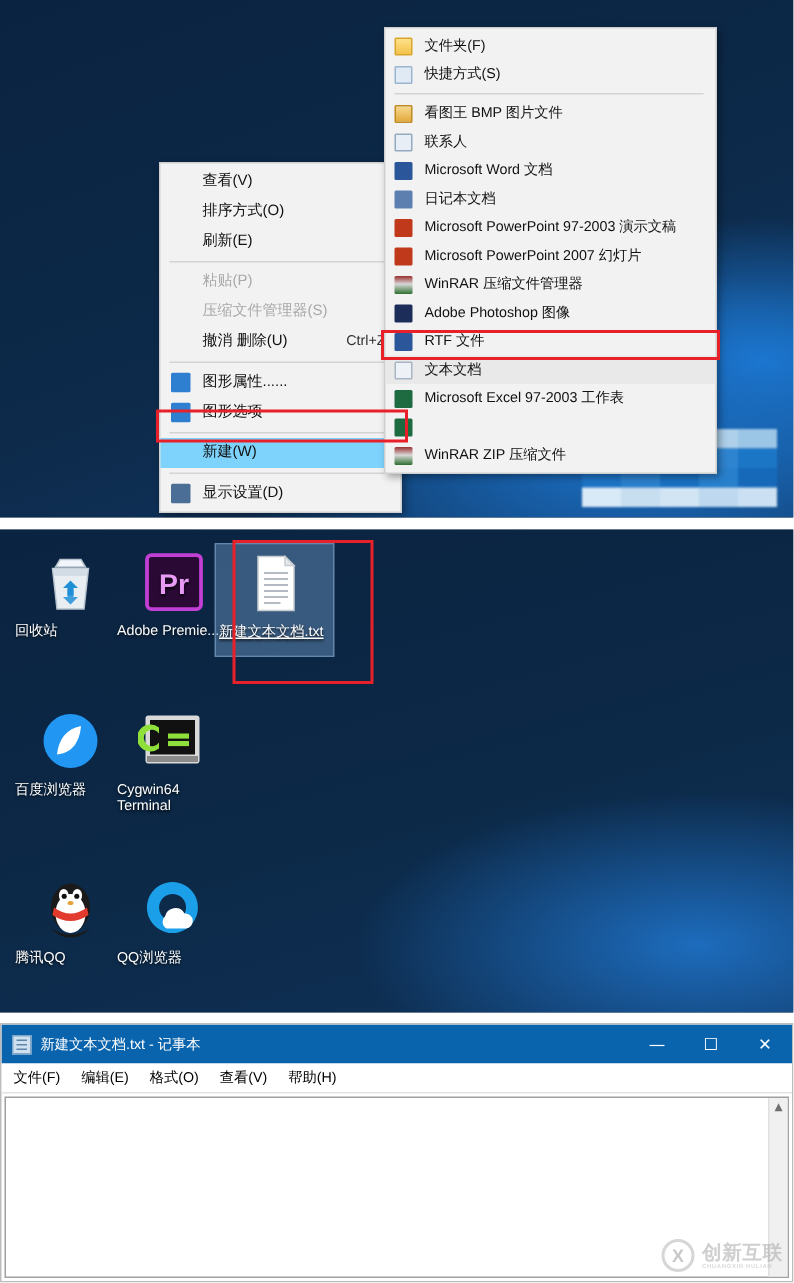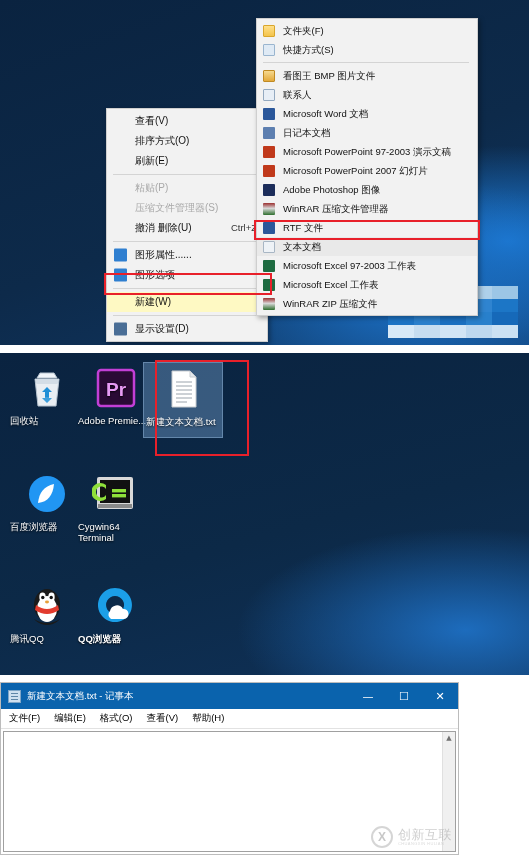--- a/index.html
+++ b/index.html
@@ -54,21 +54,21 @@
   .mi.disabled { color: #a9a9a9; }
   .mi .arrow {
     position: absolute; right: 6px; top: 50%; transform: translateY(-50%);
     font-size: 10px; color: #555; font-family: "DejaVu Sans", sans-serif;
   }
   .mi .micon {
     position: absolute; left: 7px; top: 50%; transform: translateY(-50%);
     width: 13px; height: 13px; border-radius: 1px;
   }
   .msep { height: 1px; background: #d4d4d4; margin: 3px 8px 3px 6px; }
-  .mi.hl { background: #fef9c3; }
+  .mi.hl { background: #7dd3fc; }
 
   
   #submenu {
     position: absolute; left: 256px; top: 18px; width: 222px;
     background: #f2f2f2; border: 1px solid #cfcfcf;
     box-shadow: 2px 2px 5px rgba(0,0,0,.35);
     padding: 2px 0;
     font-size: 9.5px; color: #111;
   }
   #submenu .mi { padding-left: 26px; height: 19px; line-height: 19px; }
@@ -88,26 +88,27 @@
     position: absolute; width: 78px; text-align: left;
     color: #fff; font-size: 9.5px; line-height: 11px;
     text-shadow: 0 1px 2px rgba(0,0,0,.85);
   }
   .dicon .glyph {
     width: 46px; height: 46px; margin: 0 auto 4px auto; position: relative;
   }
   .dicon.selected {
     background: rgba(110,155,200,.45);
     outline: 1px solid rgba(160,200,240,.6);
+    text-decoration: underline;
   }
   .dicon .cap { display: block; padding: 0 2px 2px; }
 
   
   #panel3 {
-    position: absolute; left: 0; top: 682px; width: 459px; height: 173px;
+    position: absolute; left: 0; top: 682px; width: 529px; height: 173px;
     background: #ffffff; overflow: hidden;
     border: 1px solid #bcbcbc;
   }
   #np-title {
     height: 26px; background: #0a63ad; color: #fff;
     display: flex; align-items: center; padding-left: 7px;
     font-size: 9.5px;
   }
   #np-title .ticon {
     width: 13px; height: 13px; margin-right: 6px;
@@ -154,21 +155,21 @@
     position: absolute; right: 6px; bottom: 6px;
     display: flex; align-items: center; gap: 5px;
     opacity: .55;
   }
   #watermark .wlogo {
     width: 22px; height: 22px; border-radius: 50%;
     border: 2px solid #b4b4b4; position: relative;
     display: flex; align-items: center; justify-content: center;
     font-size: 12px; color: #9a9a9a; font-weight: bold;
   }
-  #watermark .wtxt { line-height: 1.05; }
+  #watermark .wtxt { line-height: 1.05; font-weight: bold; }
   #watermark .wmain { font-size: 13px; color: #a8a8a8; letter-spacing: .5px; }
   #watermark .wsub { font-size: 4px; color: #bdbdbd; letter-spacing: .4px; }
 
   
   .ic-folder{background:linear-gradient(180deg,#ffe08a,#f3c34b);border:1px solid #d9a62c;}
   .ic-shortcut{background:#dfeaf5;border:1px solid #9ab5cf;}
   .ic-bmp{background:linear-gradient(180deg,#f6d98f,#e3a93b);border:1px solid #c08a23;}
   .ic-contact{background:#e7eef6;border:1px solid #93a9c0;}
   .ic-word{background:#2b579a;}
   .ic-journal{background:#5d7fb0;}
@@ -294,42 +295,41 @@
         </div>
         <div class="mi">
           <span class="micon ic-ppt"></span>
           <span class="lbl">Microsoft PowerPoint 97-2003 演示文稿</span>
         </div>
         <div class="mi">
           <span class="micon ic-ppt"></span>
           <span class="lbl">Microsoft PowerPoint 2007 幻灯片</span>
         </div>
         <div class="mi">
+          <span class="micon ic-winrar"></span>
+          <span class="lbl">WinRAR 压缩文件管理器</span>
+        </div>
+        <div class="mi">
           <span class="micon ic-psd"></span>
           <span class="lbl">Adobe Photoshop 图像</span>
-        </div>
-        <div class="mi">
-          <span class="micon ic-winrar"></span>
-          <span class="lbl">WinRAR 压缩文件管理器</span>
         </div>
         <div class="mi">
           <span class="micon ic-rtf"></span>
           <span class="lbl">RTF 文件</span>
         </div>
         <div class="mi sel">
           <span class="micon ic-txt"></span>
           <span class="lbl">文本文档</span>
         </div>
         <div class="mi">
           <span class="micon ic-excel"></span>
           <span class="lbl">Microsoft Excel 97-2003 工作表</span>
         </div>
         <div class="mi">
           <span class="micon ic-excel"></span>
-          <span class="lbl">Microsoft Excel 工作表</span>
         </div>
         <div class="mi">
           <span class="micon ic-winrar"></span>
           <span class="lbl">WinRAR ZIP 压缩文件</span>
         </div>
       </div>
 
     <div class="redbox" style="left:104px;top:273px;width:168px;height:22px;"></div>
     <div class="redbox" style="left:254px;top:220px;width:226px;height:20px;"></div>
   </div>
@@ -416,21 +416,21 @@
             <circle cx="18.8" cy="14.5" r="1.7" fill="#111"></circle>
             <circle cx="27.2" cy="14.5" r="1.7" fill="#111"></circle>
             <ellipse cx="23" cy="19" rx="2" ry="1.4" fill="#e8a13a"></ellipse>
             <path d="M12 22 q11 8 22 0 l1 5 q-12 8 -24 0 Z" fill="#e23b2e"></path>
             <path d="M10 36 q6 4 13 4 t13 -4 l-2 2 q-5 4 -11 4 t-11 -4 Z" fill="#1a1a1a"></path>
           </svg>
         </div>
         <span class="cap">腾讯QQ</span>
       </div>
 
-      <div class="dicon" style="left:68px;top:222px;font-weight:bold;">
+      <div class="dicon" style="left:68px;top:222px;">
         <div class="glyph">
           <svg width="46" height="46" viewBox="0 0 46 46">
             <path d="M23 5 a17 17 0 1 1 -0.1 0 Z M23 13 a9 9 0 1 0 0.1 0 Z" fill="#1b9fe8"></path>
             <path d="M18 28 a7 7 0 0 1 13 -2 a5 5 0 0 1 1 10 H19 a5 5 0 0 1 -1 -8 Z" fill="#ffffff"></path>
           </svg>
         </div>
         <span class="cap">QQ浏览器</span>
       </div>
     </div>
 

